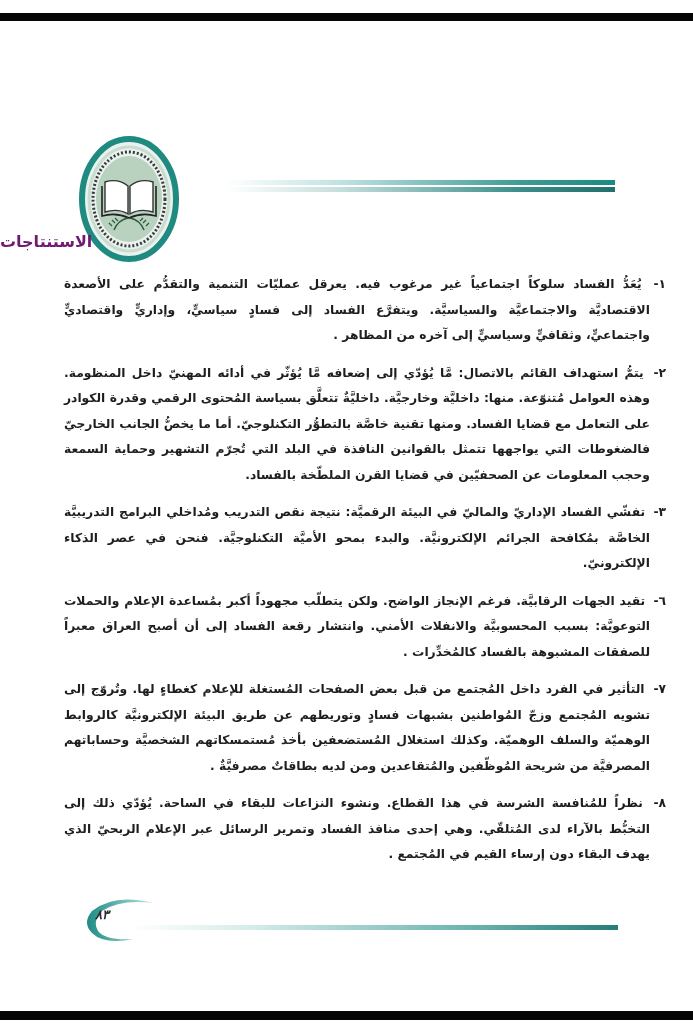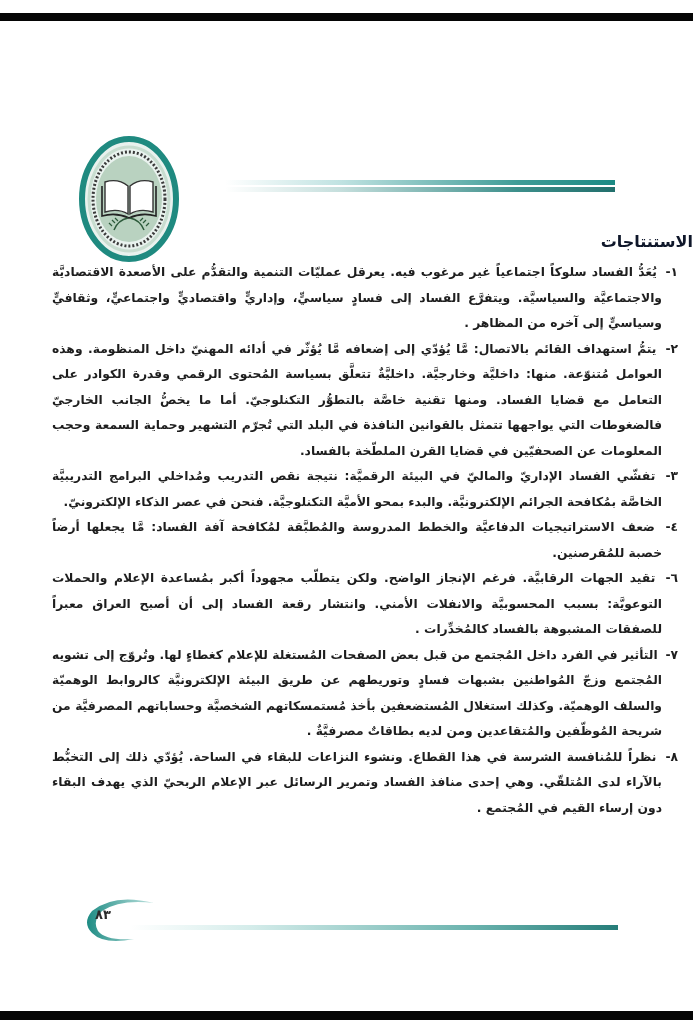--- a/index.html
+++ b/index.html
@@ -47,58 +47,59 @@
       background: linear-gradient(to right, rgba(255,255,255,0) 0%, #bfe2e1 30%, #3f9c97 75%, #1b8a84 100%);
     }
     .header-rule .line2 {
       top: 7px;
       background: linear-gradient(to right, rgba(255,255,255,0) 0%, #c4dedc 30%, #3d8f8b 75%, #226f6c 100%);
     }
     .page-title {
       position: absolute;
       left: 0; right: 0;
       top: 232px;
-      text-align: right;
-      color: #0f172a;
+      text-align: left;
+      color: #701a75;
       font-weight: bold;
       font-size: 16px;
       direction: rtl;
     }
     .content {
       position: absolute;
       left: 52px;
       top: 260px;
       width: 626px;
       direction: rtl;
       text-align: justify;
       font-size: 12.3px;
       line-height: 25.5px;
       font-weight: bold;
     }
     .item {
-      margin: 0;
+      margin: 12px;
       padding-right: 16px;
       text-indent: -16px;
     }
     .item .num {
       display: inline-block;
       min-width: 16px;
       text-indent: 0;
     }
     .footer-arc {
       position: absolute;
       left: 84px; top: 897px;
       width: 90px; height: 48px;
     }
     .page-number {
       position: absolute;
       left: 95px; top: 907px;
       font-size: 13px;
       color: #2a2a2a;
       font-weight: bold;
+      font-style: italic;
     }
     .footer-rule {
       position: absolute;
       left: 130px; top: 925px;
       width: 488px; height: 5px;
       background: linear-gradient(to right, rgba(255,255,255,0) 0%, #d4ecea 25%, #6bb3ae 70%, #267d79 100%);
     }
   </style>
 </head>
 <body>
@@ -122,21 +123,20 @@
   <div class="line1"></div>
   <div class="line2"></div>
 </div>
 
 <div class="page-title">الاستنتاجات</div>
 
 <div class="content">
   <p class="item"><span class="num">١-</span> <span>يُعَدُّ الفساد سلوكاً اجتماعياً غير مرغوب فيه. يعرقل عمليّات التنمية والتقدُّم على الأصعدة الاقتصاديَّة والاجتماعيَّة والسياسيَّة. ويتفرَّع الفساد إلى فسادٍ سياسيٍّ، وإداريٍّ واقتصاديٍّ واجتماعيٍّ، وثقافيٍّ وسياسيٍّ إلى آخره من المظاهر .</span></p>
   <p class="item"><span class="num">٢-</span> <span>يتمُّ استهداف القائم بالاتصال: مَّا يُؤدّي إلى إضعافه مَّا يُؤثّر في أدائه المهنيّ داخل المنظومة. وهذه العوامل مُتنوّعة. منها: داخليَّة وخارجيَّة. داخليَّةٌ تتعلَّق بسياسة المُحتوى الرقمي وقدرة الكوادر على التعامل مع قضايا الفساد. ومنها تقنية خاصَّة بالتطوُّر التكنلوجيّ. أما ما يخصُّ الجانب الخارجيّ فالضغوطات التي يواجهها تتمثل بالقوانين النافذة في البلد التي تُجرّم التشهير وحماية السمعة وحجب المعلومات عن الصحفيّين في قضايا القرن الملطّخة بالفساد.</span></p>
   <p class="item"><span class="num">٣-</span> <span>تفشّي الفساد الإداريّ والماليّ في البيئة الرقميَّة: نتيجة نقص التدريب ومُداخلي البرامج التدريبيَّة الخاصَّة بمُكافحة الجرائم الإلكترونيَّة. والبدء بمحو الأميَّة التكنلوجيَّة. فنحن في عصر الذكاء الإلكترونيّ.</span></p>
-  <p class="item"><span class="num">٤-</span> <span>ضعف الاستراتيجيات الدفاعيَّة والخطط المدروسة والمُطبَّقة لمُكافحة آفة الفساد: مَّا يجعلها أرضاً خصبة للمُقرصنين.</span></p>
   <p class="item"><span class="num">٦-</span> <span>تقيد الجهات الرقابيَّة. فرغم الإنجاز الواضح. ولكن يتطلّب مجهوداً أكبر بمُساعدة الإعلام والحملات التوعويَّة: بسبب المحسوبيَّة والانفلات الأمني. وانتشار رقعة الفساد إلى أن أصبح العراق معبراً للصفقات المشبوهة بالفساد كالمُخدِّرات .</span></p>
   <p class="item"><span class="num">٧-</span> <span>التأثير في الفرد داخل المُجتمع من قبل بعض الصفحات المُستغلة للإعلام كغطاءٍ لها. وتُروّج إلى تشويه المُجتمع وزجّ المُواطنين بشبهات فسادٍ وتوريطهم عن طريق البيئة الإلكترونيَّة كالروابط الوهميّة والسلف الوهميّة. وكذلك استغلال المُستضعفين بأخذ مُستمسكاتهم الشخصيَّة وحساباتهم المصرفيَّة من شريحة المُوظّفين والمُتقاعدين ومن لديه بطاقاتٌ مصرفيَّةٌ .</span></p>
   <p class="item"><span class="num">٨-</span> <span>نظراً للمُنافسة الشرسة في هذا القطاع. ونشوء النزاعات للبقاء في الساحة. يُؤدّي ذلك إلى التخبُّط بالآراء لدى المُتلقّي. وهي إحدى منافذ الفساد وتمرير الرسائل عبر الإعلام الربحيّ الذي يهدف البقاء دون إرساء القيم في المُجتمع .</span></p>
 </div>
 
 <svg class="footer-arc" viewBox="0 0 90 48">
   <defs>
     <linearGradient id="arcGrad" x1="0" y1="0" x2="1" y2="0">
       <stop offset="0" stop-color="#1e8c84"></stop>
       <stop offset="1" stop-color="#bfe3e0"></stop>

